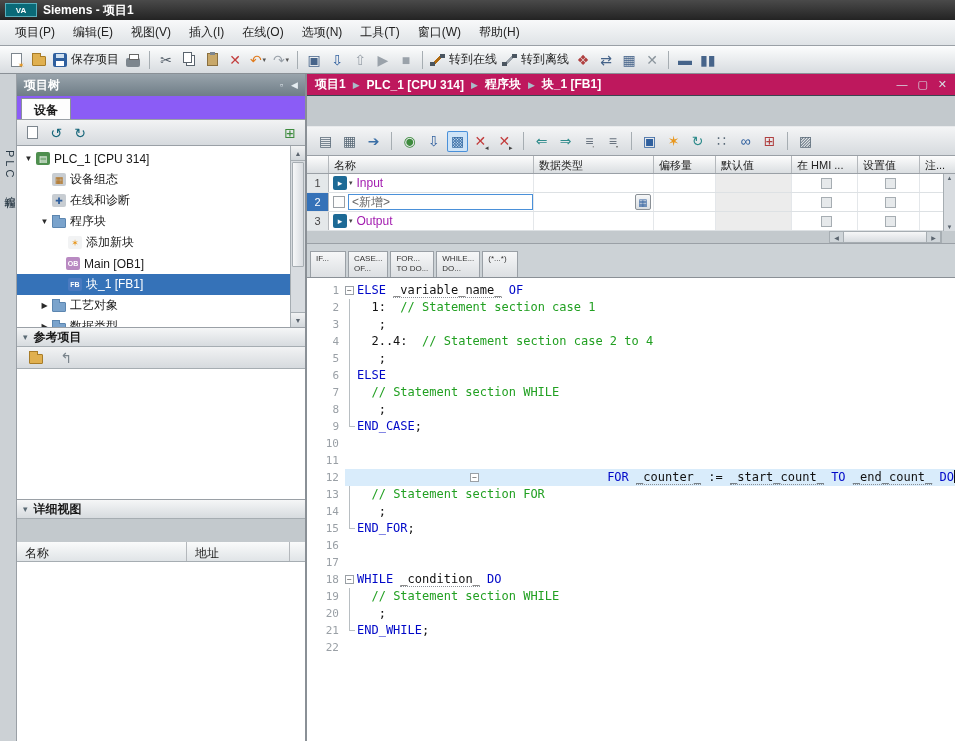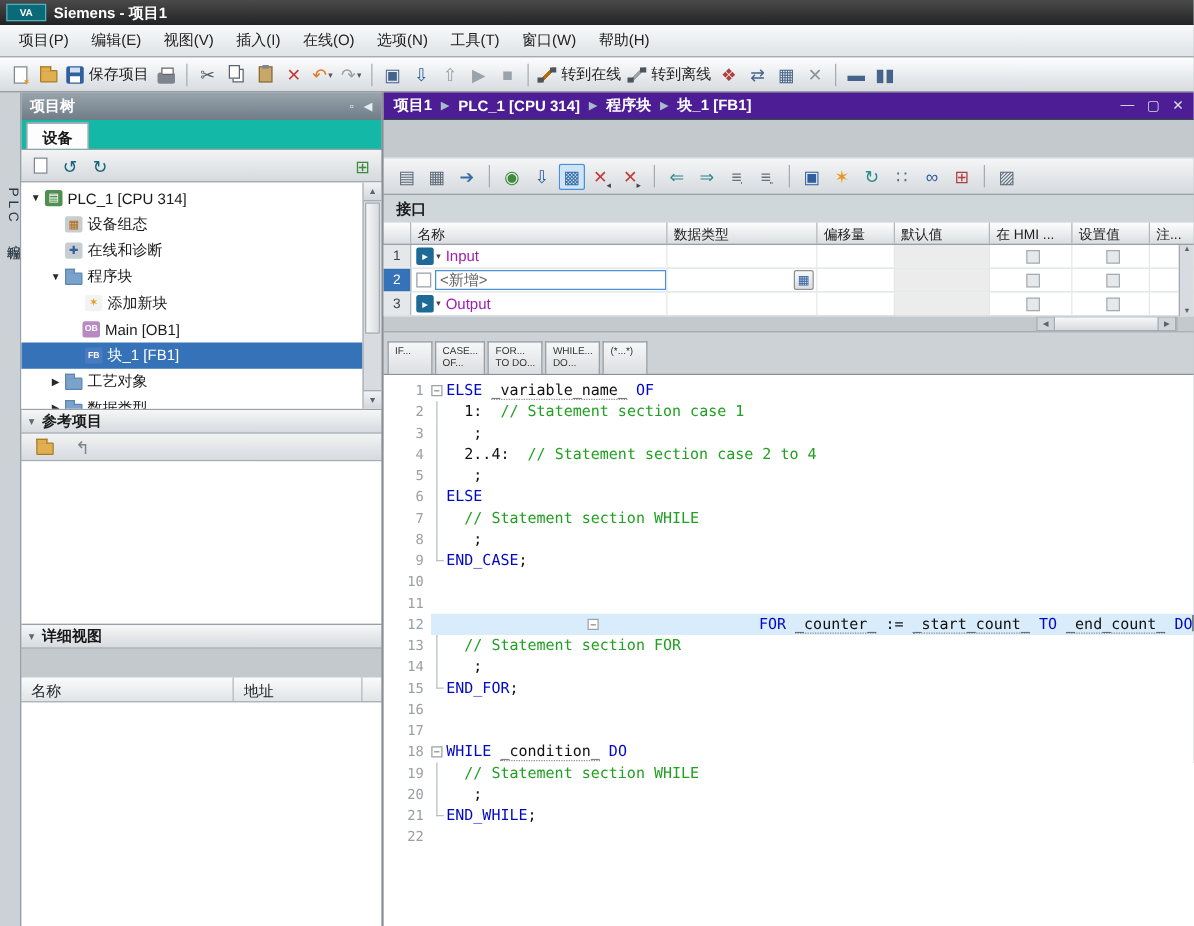--- a/index.html
+++ b/index.html
@@ -35,21 +35,21 @@
 .cable::after{content:"";position:absolute;right:0;top:0;width:5px;height:4px;background:#4a5560;}
 .cable.off{background:linear-gradient(135deg,transparent 44%,#9aa2aa 44%,#9aa2aa 58%,transparent 58%);}
 
 .main{display:flex;height:667px;}
 .strip{width:17px;background:#ccd1d5;border-right:1px solid #9aa0a6;position:relative;flex:none;}
 .strip-label{position:absolute;top:76px;left:2px;writing-mode:vertical-rl;font-size:11px;color:#2a3a46;letter-spacing:3px;white-space:nowrap;}
 
 .left{width:290px;flex:none;display:flex;flex-direction:column;background:#c3c9cd;border-right:2px solid #8a9096;}
 .panel-hdr{height:22px;background:linear-gradient(#99a4ac,#6f7d87);color:#fff;font-weight:bold;display:flex;align-items:center;padding:0 7px;flex:none;}
 .panel-hdr .hico{margin-left:auto;display:flex;gap:8px;color:#e6edf2;font-size:9px;}
-.tabrow{height:24px;background:#14b8a6;display:flex;align-items:flex-end;padding-left:4px;flex:none;border-bottom:1px solid #9aa0a6;}
+.tabrow{height:24px;background:#8b5cf6;display:flex;align-items:flex-end;padding-left:4px;flex:none;border-bottom:1px solid #9aa0a6;}
 .tab{background:#fdfdfd;border:1px solid #8a9298;border-bottom:none;height:21px;padding:3px 12px 0;font-weight:bold;}
 .ttoolbar{height:26px;background:linear-gradient(#f2f3f4,#d6dade);border-bottom:1px solid #9aa0a6;display:flex;align-items:center;gap:6px;padding:0 6px;flex:none;}
 .ttoolbar .tbtn{min-width:18px;height:18px;font-size:13px;}
 .tree{flex:1;background:#fff;position:relative;overflow:hidden;padding-top:2px;}
 .tree-inner{width:calc(100% - 15px);}
 .trow{display:flex;align-items:center;height:21px;white-space:nowrap;}
 .trow.sel{background:#3572b8;color:#fff;}
 .tarrow{width:11px;font-size:8px;color:#2a2a2a;flex:none;text-align:center;}
 .trow.sel .tarrow{color:#fff;}
 .ticon{width:14px;height:13px;margin:0 4px 0 2px;display:inline-flex;align-items:center;justify-content:center;font-size:9px;border-radius:2px;flex:none;}
@@ -63,21 +63,21 @@
 .sec-hdr{height:20px;background:linear-gradient(#f5f6f7,#d7dbdf);border-top:1px solid #9aa0a6;border-bottom:1px solid #a6adb2;display:flex;align-items:center;gap:6px;padding:0 6px;font-weight:bold;flex:none;}
 .chev{font-size:9px;color:#5a6a74;}
 .reftb{height:22px;background:linear-gradient(#f2f3f4,#d6dade);border-bottom:1px solid #a6adb2;display:flex;align-items:center;gap:8px;padding:0 8px;flex:none;}
 .refbody{height:130px;background:#fff;flex:none;}
 .detgap{height:23px;background:#c3c9cd;flex:none;}
 .detcols{height:20px;display:flex;flex:none;background:linear-gradient(#fafbfb,#e0e4e7);border-bottom:1px solid #a6adb2;}
 .dcol{border-right:1px solid #b4b8bc;padding:3px 0 0 8px;color:#222;}
 .detbody{flex:1;background:#fff;}
 
 .right{flex:1;display:flex;flex-direction:column;min-width:0;}
-.bcrumb{height:22px;background:#4c1d95;border-bottom:1px solid #3a4650;color:#fff;display:flex;align-items:center;padding:0 8px;font-weight:bold;flex:none;}
+.bcrumb{height:22px;background:#be185d;border-bottom:1px solid #3a4650;color:#fff;display:flex;align-items:center;padding:0 8px;font-weight:bold;flex:none;}
 .bsep{color:#a9bcc9;font-size:9px;margin:0 7px;}
 .bwin{margin-left:auto;display:flex;gap:10px;color:#d7dee4;font-size:11px;font-weight:normal;}
 .gap{height:30px;background:#c3c9cd;flex:none;}
 .etoolbar{height:30px;background:linear-gradient(#f4f5f6,#d6dade);border-top:1px solid #e8eaec;border-bottom:1px solid #9aa0a6;display:flex;align-items:center;gap:3px;padding:0 8px;flex:none;}
 .etoolbar .tbtn{min-width:21px;height:21px;font-size:13px;}
 .tbtn.active{background:#cfe4f7;box-shadow:inset 0 0 0 1px #4a90d9;}
 .iface-title{height:22px;background:#d0d7db;display:flex;align-items:center;padding:0 10px;font-weight:bold;flex:none;}
 .ihdr{height:18px;display:flex;background:linear-gradient(#fdfdfd,#dadee1);border-bottom:1px solid #9aa0a6;flex:none;font-size:11px;color:#222;}
 .hcell{border-right:1px solid #b4b8bc;padding:2px 0 0 5px;white-space:nowrap;overflow:hidden;flex:none;}
 .ibody{position:relative;height:57px;background:#fff;flex:none;}
@@ -414,23 +414,20 @@
           <span class="tglyph" style="color: rgb(47, 95, 158);">∞</span>
         </span>
         <span class="tbtn">
           <span class="tglyph" style="color: rgb(176, 64, 64);">⊞</span>
         </span>
         <span class="tsep"></span>
         <span class="tbtn">
           <span class="tglyph" style="color: rgb(90, 106, 120);">▨</span>
         </span>
       </div>
-    <div class="iface-title">
-      <span>接口</span>
-    </div>
     <div class="ihdr">
         <span class="hcell" style="width: 22px;"></span>
         <span class="hcell" style="width: 205px;">名称</span>
         <span class="hcell" style="width: 120px;">数据类型</span>
         <span class="hcell" style="width: 62px;">偏移量</span>
         <span class="hcell" style="width: 76px;">默认值</span>
         <span class="hcell" style="width: 66px;">在 HMI ...</span>
         <span class="hcell" style="width: 62px;">设置值</span>
         <span class="hcell" style="flex: 1 1 0%; border-right: none;">注...</span>
       </div>

